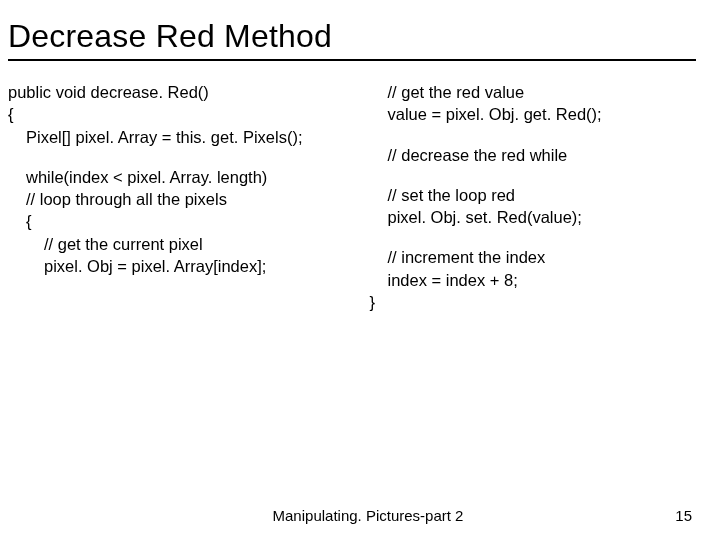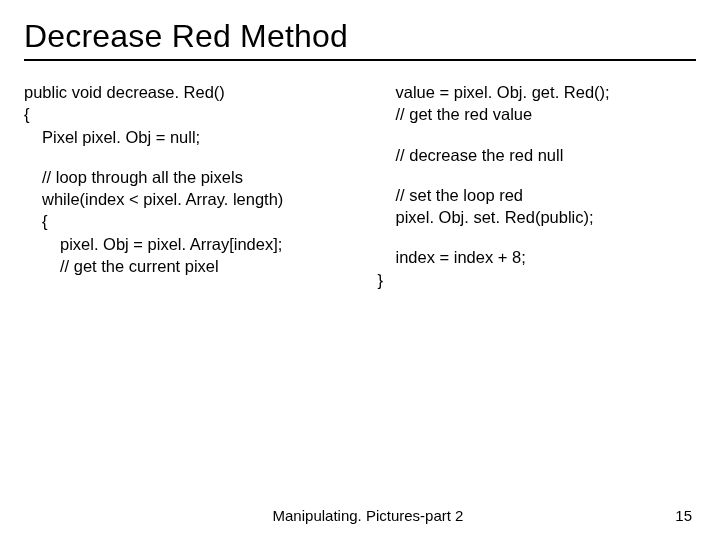--- a/index.html
+++ b/index.html
@@ -6,21 +6,21 @@
   body {
     width: 720px;
     height: 540px;
     background: #fff;
     font-family: Arial, Helvetica, sans-serif;
     color: #000;
     position: relative;
     overflow: hidden;
   }
   .slide {
-    padding: 18px 24px 0 24px;
+    padding: 18px 24px 0 8px;
   }
   .title {
     font-size: 32px;
     font-weight: 400;
     letter-spacing: 0.2px;
     padding-bottom: 4px;
     border-bottom: 2px solid #000;
     margin-bottom: 20px;
   }
   .cols {
@@ -56,44 +56,45 @@
 <body>
 
 <div class="slide">
   <div class="title">Decrease Red Method</div>
 
   <div class="cols">
     <div class="col">
       <div class="block">
         <div>public void decrease. Red()</div>
         <div>{</div>
-        <div class="ind1">Pixel pixel. Obj = null;</div>
+        <div class="ind1">Pixel[] pixel. Array = this. get. Pixels();</div>
       </div>
       <div class="block">
+        <div class="ind1">while(index &lt; pixel. Array. length)</div>
         <div class="ind1">// loop through all the pixels</div>
-        <div class="ind1">while(index &lt; pixel. Array. length)</div>
         <div class="ind1">{</div>
+        <div class="ind2">// get the current pixel</div>
         <div class="ind2">pixel. Obj = pixel. Array[index];</div>
-        <div class="ind2">// get the current pixel</div>
       </div>
     </div>
 
     <div class="col">
       <div class="block">
+        <div class="ind1">// get the red value</div>
         <div class="ind1">value = pixel. Obj. get. Red();</div>
-        <div class="ind1">// get the red value</div>
       </div>
       <div class="block">
-        <div class="ind1">// decrease the red null</div>
+        <div class="ind1">// decrease the red while</div>
       </div>
       <div class="block">
         <div class="ind1">// set the loop red</div>
-        <div class="ind1">pixel. Obj. set. Red(public);</div>
+        <div class="ind1">pixel. Obj. set. Red(value);</div>
       </div>
       <div class="block">
+        <div class="ind1">// increment the index</div>
         <div class="ind1">index = index + 8;</div>
         <div>}</div>
       </div>
     </div>
   </div>
 </div>
 
 <div class="footer">Manipulating. Pictures-part 2</div>
 <div class="pagenum">15</div>
 

